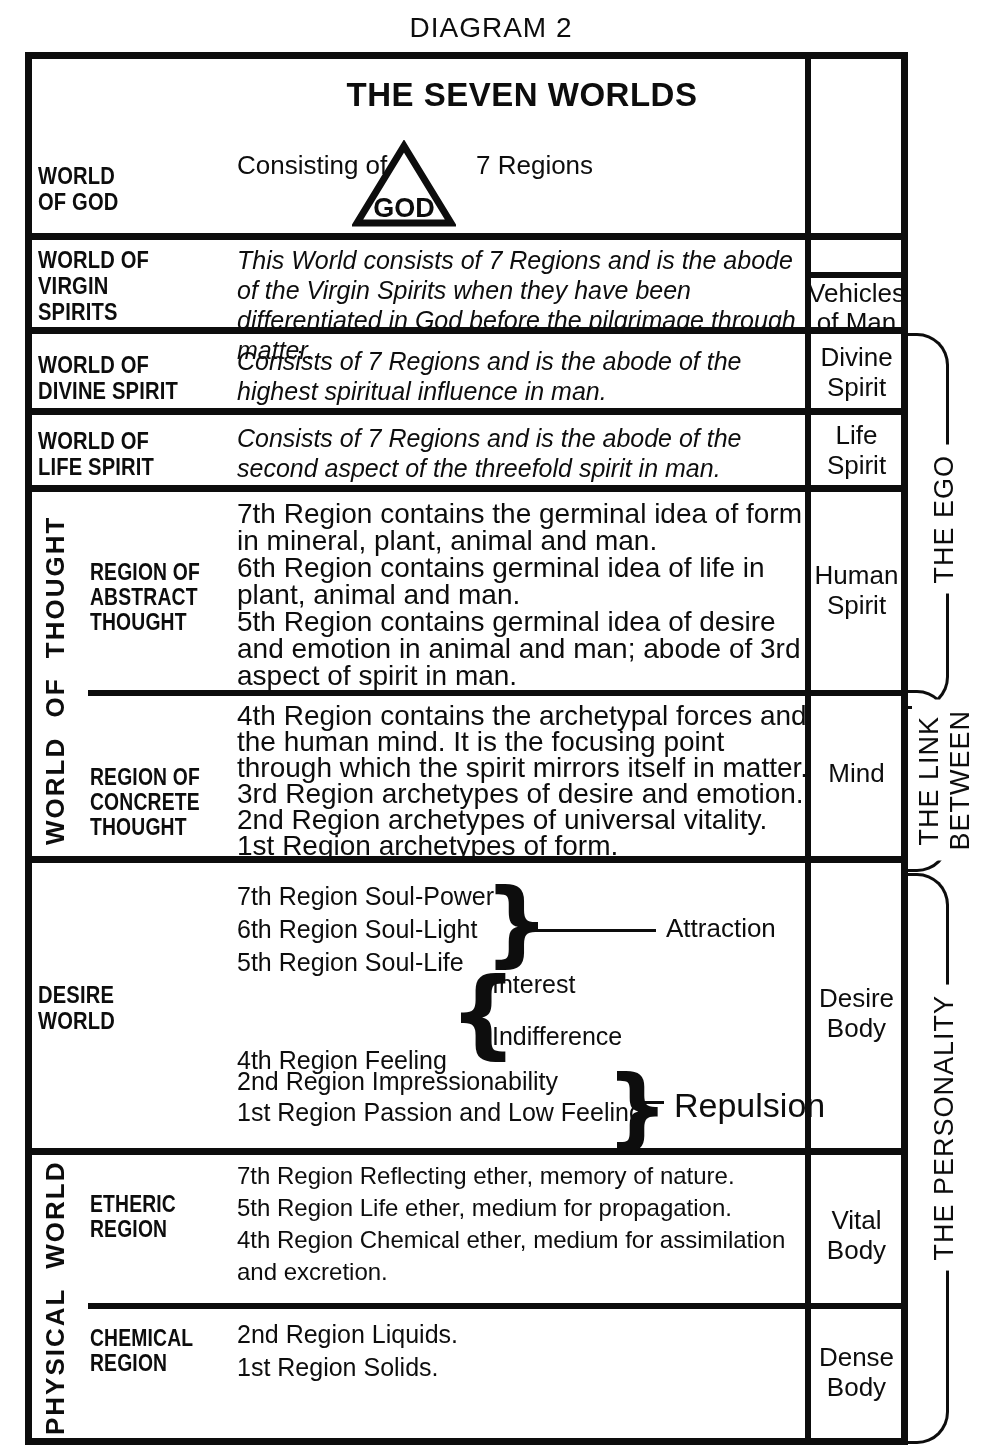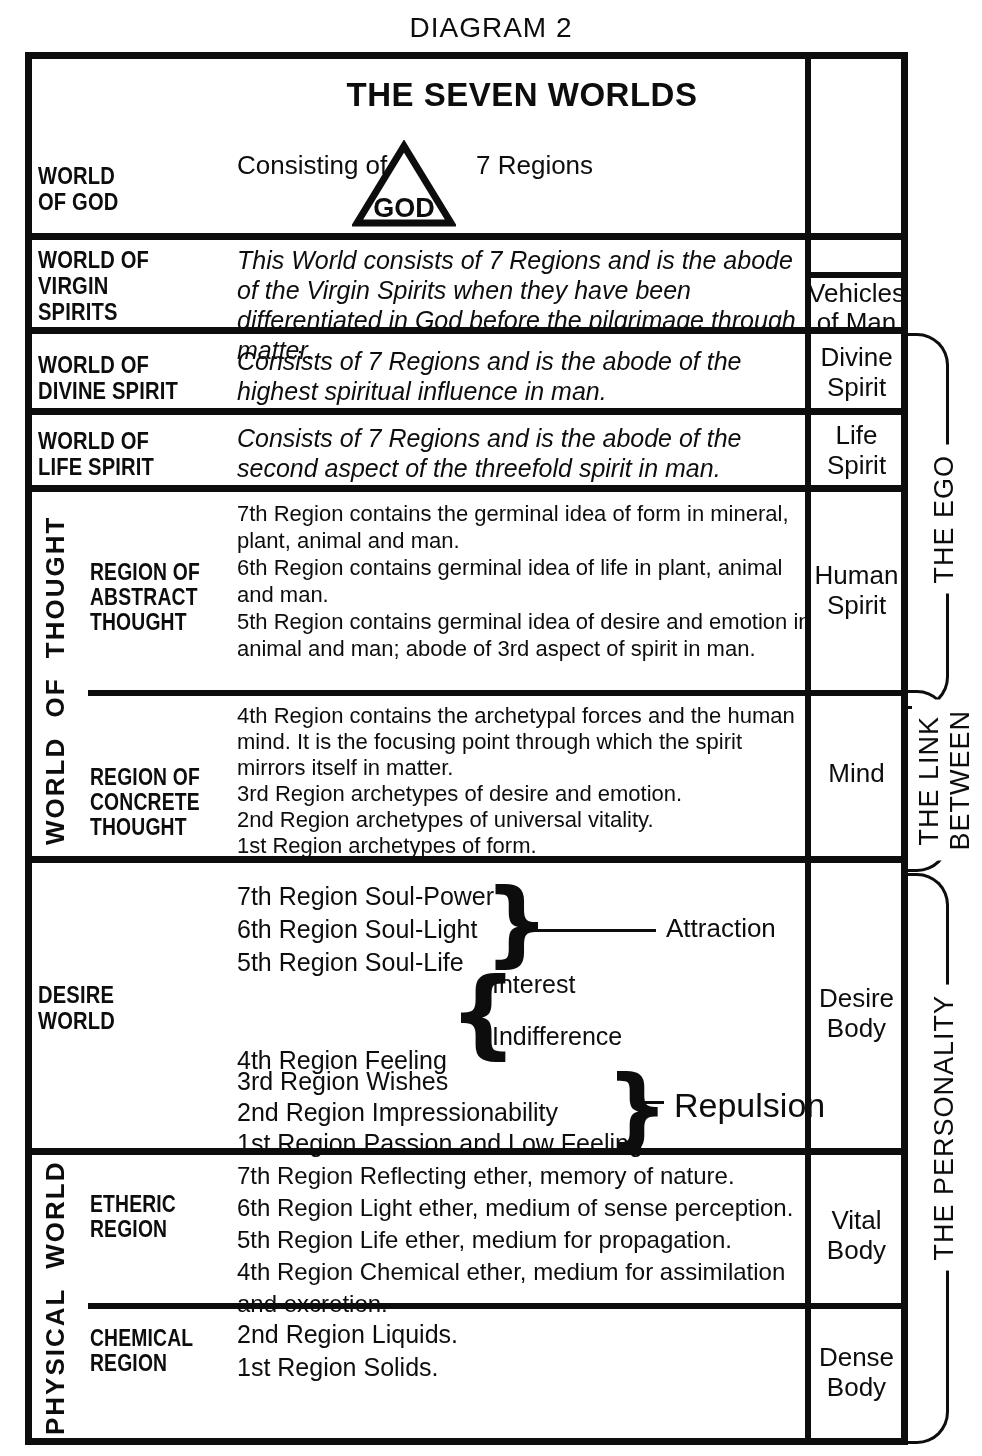--- a/index.html
+++ b/index.html
@@ -6,21 +6,21 @@
   .page{position:relative;width:982px;height:1456px;background:#ffffff;
         font-family:"Liberation Sans",sans-serif;color:#0d0d0d;overflow:hidden;}
   .abs{position:absolute;}
   .ink{background:#0d0d0d;}
   .frame{border:7px solid #0d0d0d;box-sizing:border-box;background:#ffffff;}
   .hline{left:25px;width:883px;height:7px;}
   .title{font-size:28px;letter-spacing:1px;text-align:center;}
   .hdr{font-size:33px;font-weight:bold;letter-spacing:.5px;text-align:center;}
   .wlabel{font-weight:bold;font-size:24px;line-height:26px;white-space:nowrap;
           transform:scaleX(.84);transform-origin:0 0;letter-spacing:.2px;}
-  .desc{font-size:22px;line-height:27px;}
+  .desc{font-size:28px;line-height:27px;}
   .txt25{font-size:25px;line-height:30px;font-style:italic;}
   .item33{font-size:25px;line-height:33px;}
   .vehicle{width:97px;text-align:center;font-size:26px;line-height:30px;}
   .vtext{writing-mode:vertical-rl;transform:rotate(180deg);text-align:center;
          font-weight:bold;font-size:26px;letter-spacing:2px;word-spacing:10px;white-space:nowrap;}
   .bracket{border:3px solid #0d0d0d;border-left:none;border-radius:0 32px 32px 0;width:38px;}
   .blabel{writing-mode:vertical-rl;transform:rotate(180deg);background:#ffffff;
           font-size:27px;letter-spacing:1px;padding:10px 2px;text-align:center;white-space:nowrap;z-index:3;}
   .brace{font-family:"DejaVu Sans",sans-serif;font-weight:bold;line-height:1em;}
   .conn{height:3px;background:#0d0d0d;}
@@ -134,41 +134,39 @@
   <div class="abs brace" style="left:484px;top:878px;font-size:92px;">}</div>
   <div class="abs conn" style="left:522px;top:929px;width:134px;"></div>
   <div class="abs" style="left:666px;top:913px;font-size:26px;">Attraction</div>
 
   <div class="abs" style="left:237px;top:998px;font-size:25px;margin-top:48px;">4th Region Feeling</div>
   <div class="abs brace" style="left:449px;top:965px;font-size:96px;">{</div>
   <div class="abs" style="left:492px;top:970px;font-size:25px;">Interest</div>
   <div class="abs" style="left:492px;top:1022px;font-size:25px;">Indifference</div>
 
   <div class="abs" style="left:237px;top:1066px;font-size:25px;line-height:31px;">
-    <div>3rd Region Wishes</div>
     <div>2nd Region Impressionability</div>
     <div>1st Region Passion and Low Feeling</div>
   </div>
   <div class="abs brace" style="left:606px;top:1063px;font-size:88px;">}</div>
   <div class="abs conn" style="left:642px;top:1101px;width:22px;"></div>
   <div class="abs" style="left:674px;top:1086px;font-size:34px;">Repulsion</div>
   <div class="abs vehicle" style="left:808px;top:983px;">
     <div>Desire</div>
     <div>Body</div>
   </div>
 
   <div class="abs vtext" style="left:40px;top:1163px;height:272px;">PHYSICAL WORLD</div>
 
   <div class="abs wlabel" style="left:90px;top:1192px;font-size:23px;line-height:25px;">
     <div>ETHERIC</div>
     <div>REGION</div>
   </div>
   <div class="abs" style="left:237px;top:1160px;width:578px;font-size:24px;line-height:32px;">
     <div>7th Region Reflecting ether, memory of nature.</div>
-    <div>6th Region Light ether, medium of sense perception.</div>
     <div>5th Region Life ether, medium for propagation.</div>
     <div>4th Region Chemical ether, medium for assimilation and excretion.</div>
   </div>
   <div class="abs vehicle" style="left:808px;top:1205px;">
     <div>Vital</div>
     <div>Body</div>
   </div>
 
   <div class="abs wlabel" style="left:90px;top:1326px;font-size:23px;line-height:25px;">
     <div>CHEMICAL</div>

